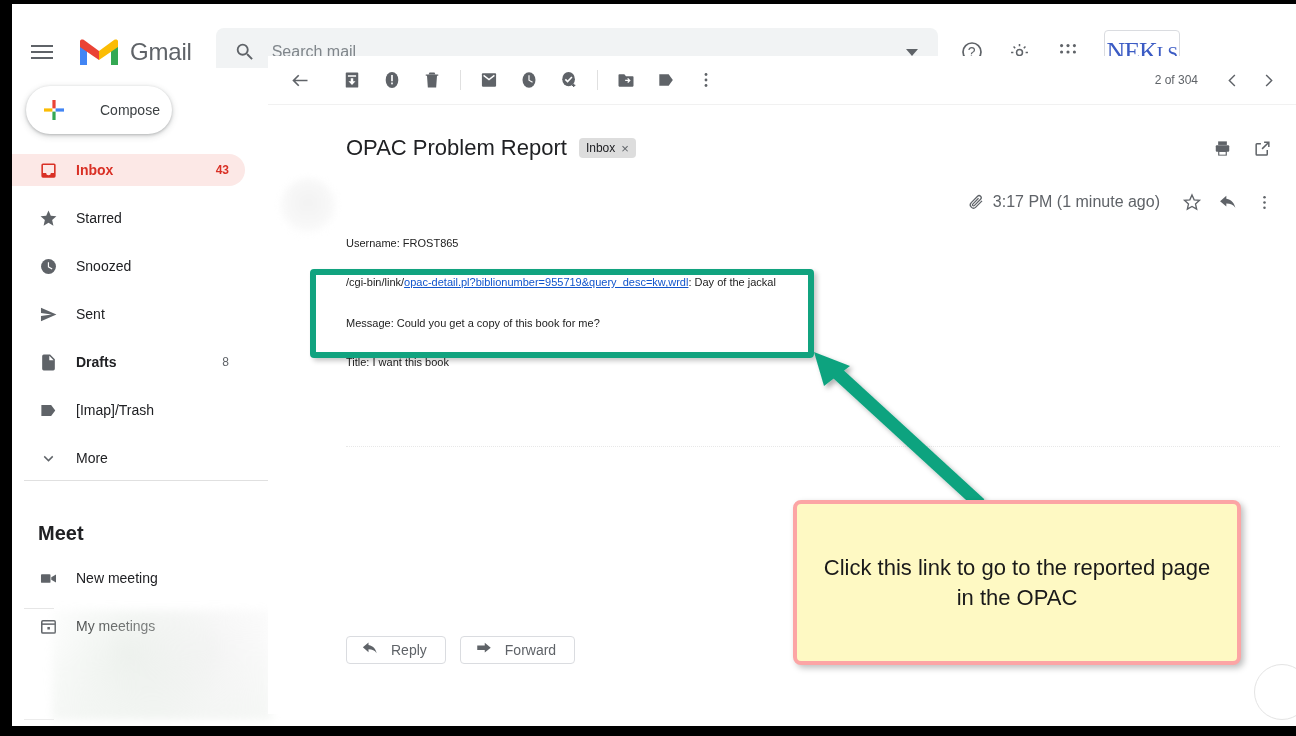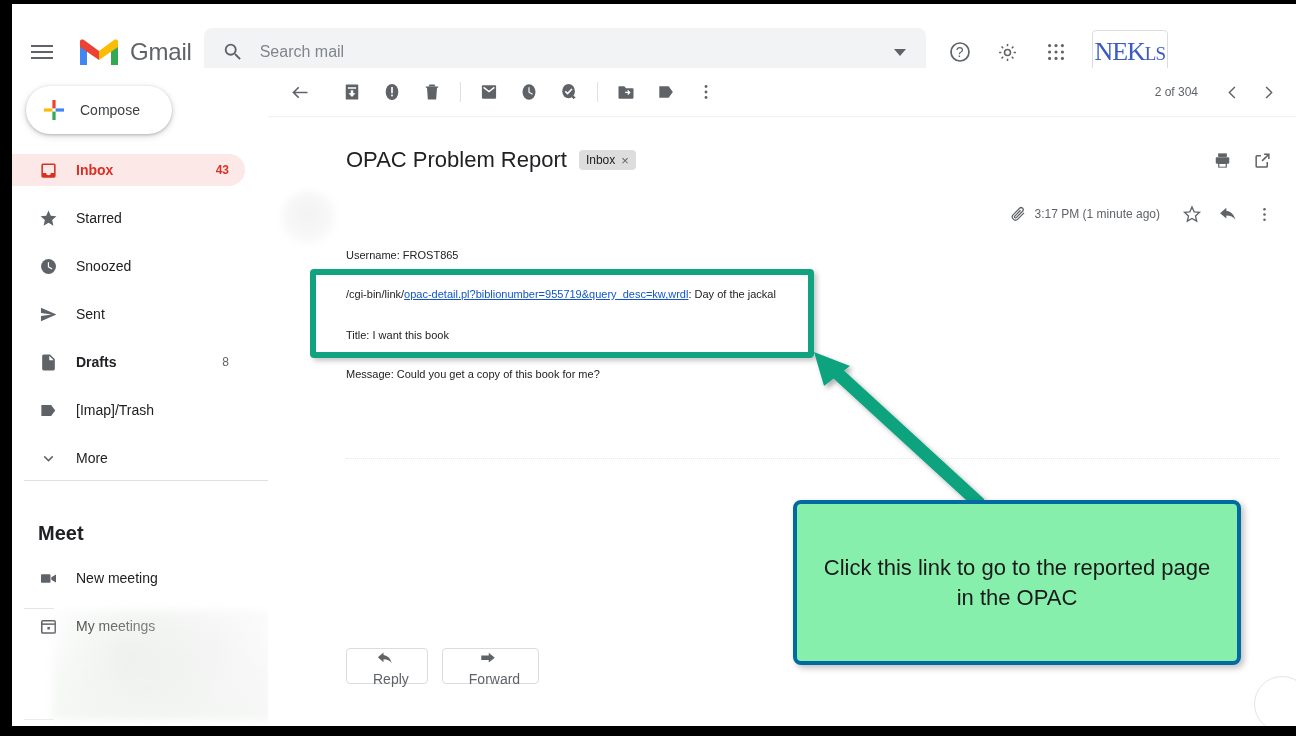--- a/index.html
+++ b/index.html
@@ -30,21 +30,21 @@
     align-items: center; gap: 4px; cursor: pointer; border-radius: 50%;
   }
   #hamburger span { display:block; width: 22px; height: 2px; background: #5f6368; }
   #gmail-logo { display: flex; align-items: center; margin-left: 12px; cursor: pointer; }
   #m-icon { width: 42px; height: 32px; position: relative; }
   #gmail-word {
     font-size: 24px; color: #5f6368; margin-left: 10px;
     letter-spacing: -0.2px; font-weight: 400;
   }
   #searchwrap {
-    margin-left: 12px; width: 722px; height: 48px;
+    margin-left: 24px; width: 722px; height: 48px;
     background: #f1f3f4; border-radius: 8px;
     display: flex; align-items: center; cursor: text;
   }
   #search-icon { margin-left: 18px; width: 22px; height: 22px; }
   #search-input {
     flex: 1; border: none; background: transparent; outline: none;
     font-size: 16px; color: #202124; margin-left: 16px;
     font-family: "Liberation Sans", sans-serif;
   }
   #search-input::placeholder { color: #80868b; }
@@ -73,21 +73,21 @@
   
   #sidebar {
     position: absolute; left: 0; top: 64px;
     width: 256px; height: 658px;
     background: #ffffff;
   }
   #compose {
     margin: 18px 0 0 14px; width: 146px; height: 48px;
     background: #fff; border-radius: 24px;
     box-shadow: 0 1px 3px rgba(60,64,67,0.3), 0 2px 6px 1px rgba(60,64,67,0.15);
-    display: flex; align-items: center; cursor: pointer;
+    display: flex; align-items: center; cursor: pointer; gap: 20px;
   }
   #compose-plus { width: 24px; height: 24px; margin-left: 16px; position: relative; }
   #compose-label { font-size: 14px; color: #3c4043; margin-left: 14px; font-weight: 500; }
 
   .navitem {
     height: 32px; display: flex; align-items: center;
     border-radius: 0 16px 16px 0; cursor: pointer;
     padding-left: 26px; margin-top: 12px; position: relative;
   }
   .navitem .ico {
@@ -108,21 +108,21 @@
     height: 1px; background: #e0e0e0;
   }
   #meet-title {
     position: absolute; left: 26px; top: 454px;
     font-size: 20px; font-weight: 700; color: #202124;
   }
   #meetlist { position: absolute; left: 0; top: 482px; width: 233px; }
 
   
   #main {
-    position: absolute; left: 256px; top: 64px;
+    position: absolute; left: 256px; top: 52px;
     width: 1028px; height: 658px; background: #ffffff;
   }
   #toolbar {
     height: 48px; display: flex; align-items: center;
     padding-left: 12px; position: relative;
   }
   .tbicon {
     width: 40px; height: 40px; display: flex;
     align-items: center; justify-content: center;
     cursor: pointer; border-radius: 50%;
@@ -170,21 +170,21 @@
     border-radius: 50%;
     background: radial-gradient(circle at 50% 45%, #f2f2f2 0%, #f8f8f8 55%, #ffffff 80%);
     filter: blur(3px);
   }
 
   #metarow {
     position: absolute; right: 14px; top: 128px;
     display: flex; align-items: center;
   }
   #clip-icon { width: 18px; height: 18px; margin-right: 8px; }
-  #timestamp { font-size: 12px; color: #5f6368; margin-right: 14px; white-space: nowrap; }
+  #timestamp { font-size: 16px; color: #5f6368; margin-right: 14px; white-space: nowrap; }
   .metabtn {
     width: 36px; height: 36px; display: flex; align-items: center;
     justify-content: center; cursor: pointer; border-radius: 50%;
   }
 
   #body {
     position: absolute; left: 78px; top: 178px; width: 600px;
     font-size: 11px; color: #222; line-height: 19px;
   }
   #body .para { margin-bottom: 20px; }
@@ -193,38 +193,38 @@
   #body-divider {
     position: absolute; left: 78px; top: 390px; width: 934px;
     height: 1px; border-top: 1px dotted #e8e8e8;
   }
 
   #replyrow {
     position: absolute; left: 78px; top: 580px;
     display: flex; gap: 14px;
   }
   .replybtn {
-    height: 36px; border: 1px solid #dadce0; border-radius: 4px;
+    height: 28px; border: 1px solid #dadce0; border-radius: 4px;
     display: flex; align-items: center; padding: 0 18px 0 14px;
-    cursor: pointer; background: #fff; flex-direction: column;
+    cursor: pointer; background: #fff;
   }
   .replybtn .rlabel { font-size: 14px; color: #5f6368; margin-left: 12px; font-weight: 500; }
 
   
   #annot { position: absolute; left: 0; top: 0; width: 1284px; height: 722px;
     pointer-events: none; }
   #hl-box {
     position: absolute; left: 298px; top: 265px; width: 504px; height: 89px;
     border: 6px solid #11a37f; border-radius: 4px;
     box-shadow: 3px 3px 5px rgba(0,0,0,0.22);
     pointer-events: auto;
   }
   #callout {
     position: absolute; left: 781px; top: 496px; width: 448px; height: 165px;
-    background: #86efac; border: 4px solid #0369a1; border-radius: 8px;
+    background: #fef9c3; border: 4px solid #fca5a5; border-radius: 8px;
     box-shadow: 3px 3px 6px rgba(0,0,0,0.25);
     display: flex; align-items: center; 
     pointer-events: auto;
   }
   #callout-text {
     font-size: 22px; color: #1a1a1a; text-align: center;
     line-height: 30px; padding: 0 18px;
   }
   #arrow-svg { position: absolute; left: 780px; top: 340px; }
 
@@ -577,22 +577,22 @@
       </span>
     </div>
 
     <div id="body">
       <div class="para">Username: FROST865</div>
       <div class="para" style="margin-bottom:22px;">
         <div>
           <span>/cgi-bin/link/</span><a id="oplink" href="#">opac-detail.pl?biblionumber=955719&amp;query_desc=kw,wrdl</a><span>: Day of the jackal</span>
         </div>
       </div>
+      <div class="para">Message: Could you get a copy of this book for me?</div>
       <div class="para">Title: I want this book</div>
-      <div class="para">Message: Could you get a copy of this book for me?</div>
     </div>
 
     <div id="body-divider"></div>
 
     <div id="replyrow">
       <div class="replybtn">
         <span>
           <svg width="18" height="18" viewBox="0 0 24 24" fill="#5f6368">
             <path d="M10 8V4.5L2.5 11 10 17.5V13.8c5 0 8.4 1.6 10.8 5.1-1-4.8-3.9-9.6-10.8-10.9z"></path>
           </svg>

